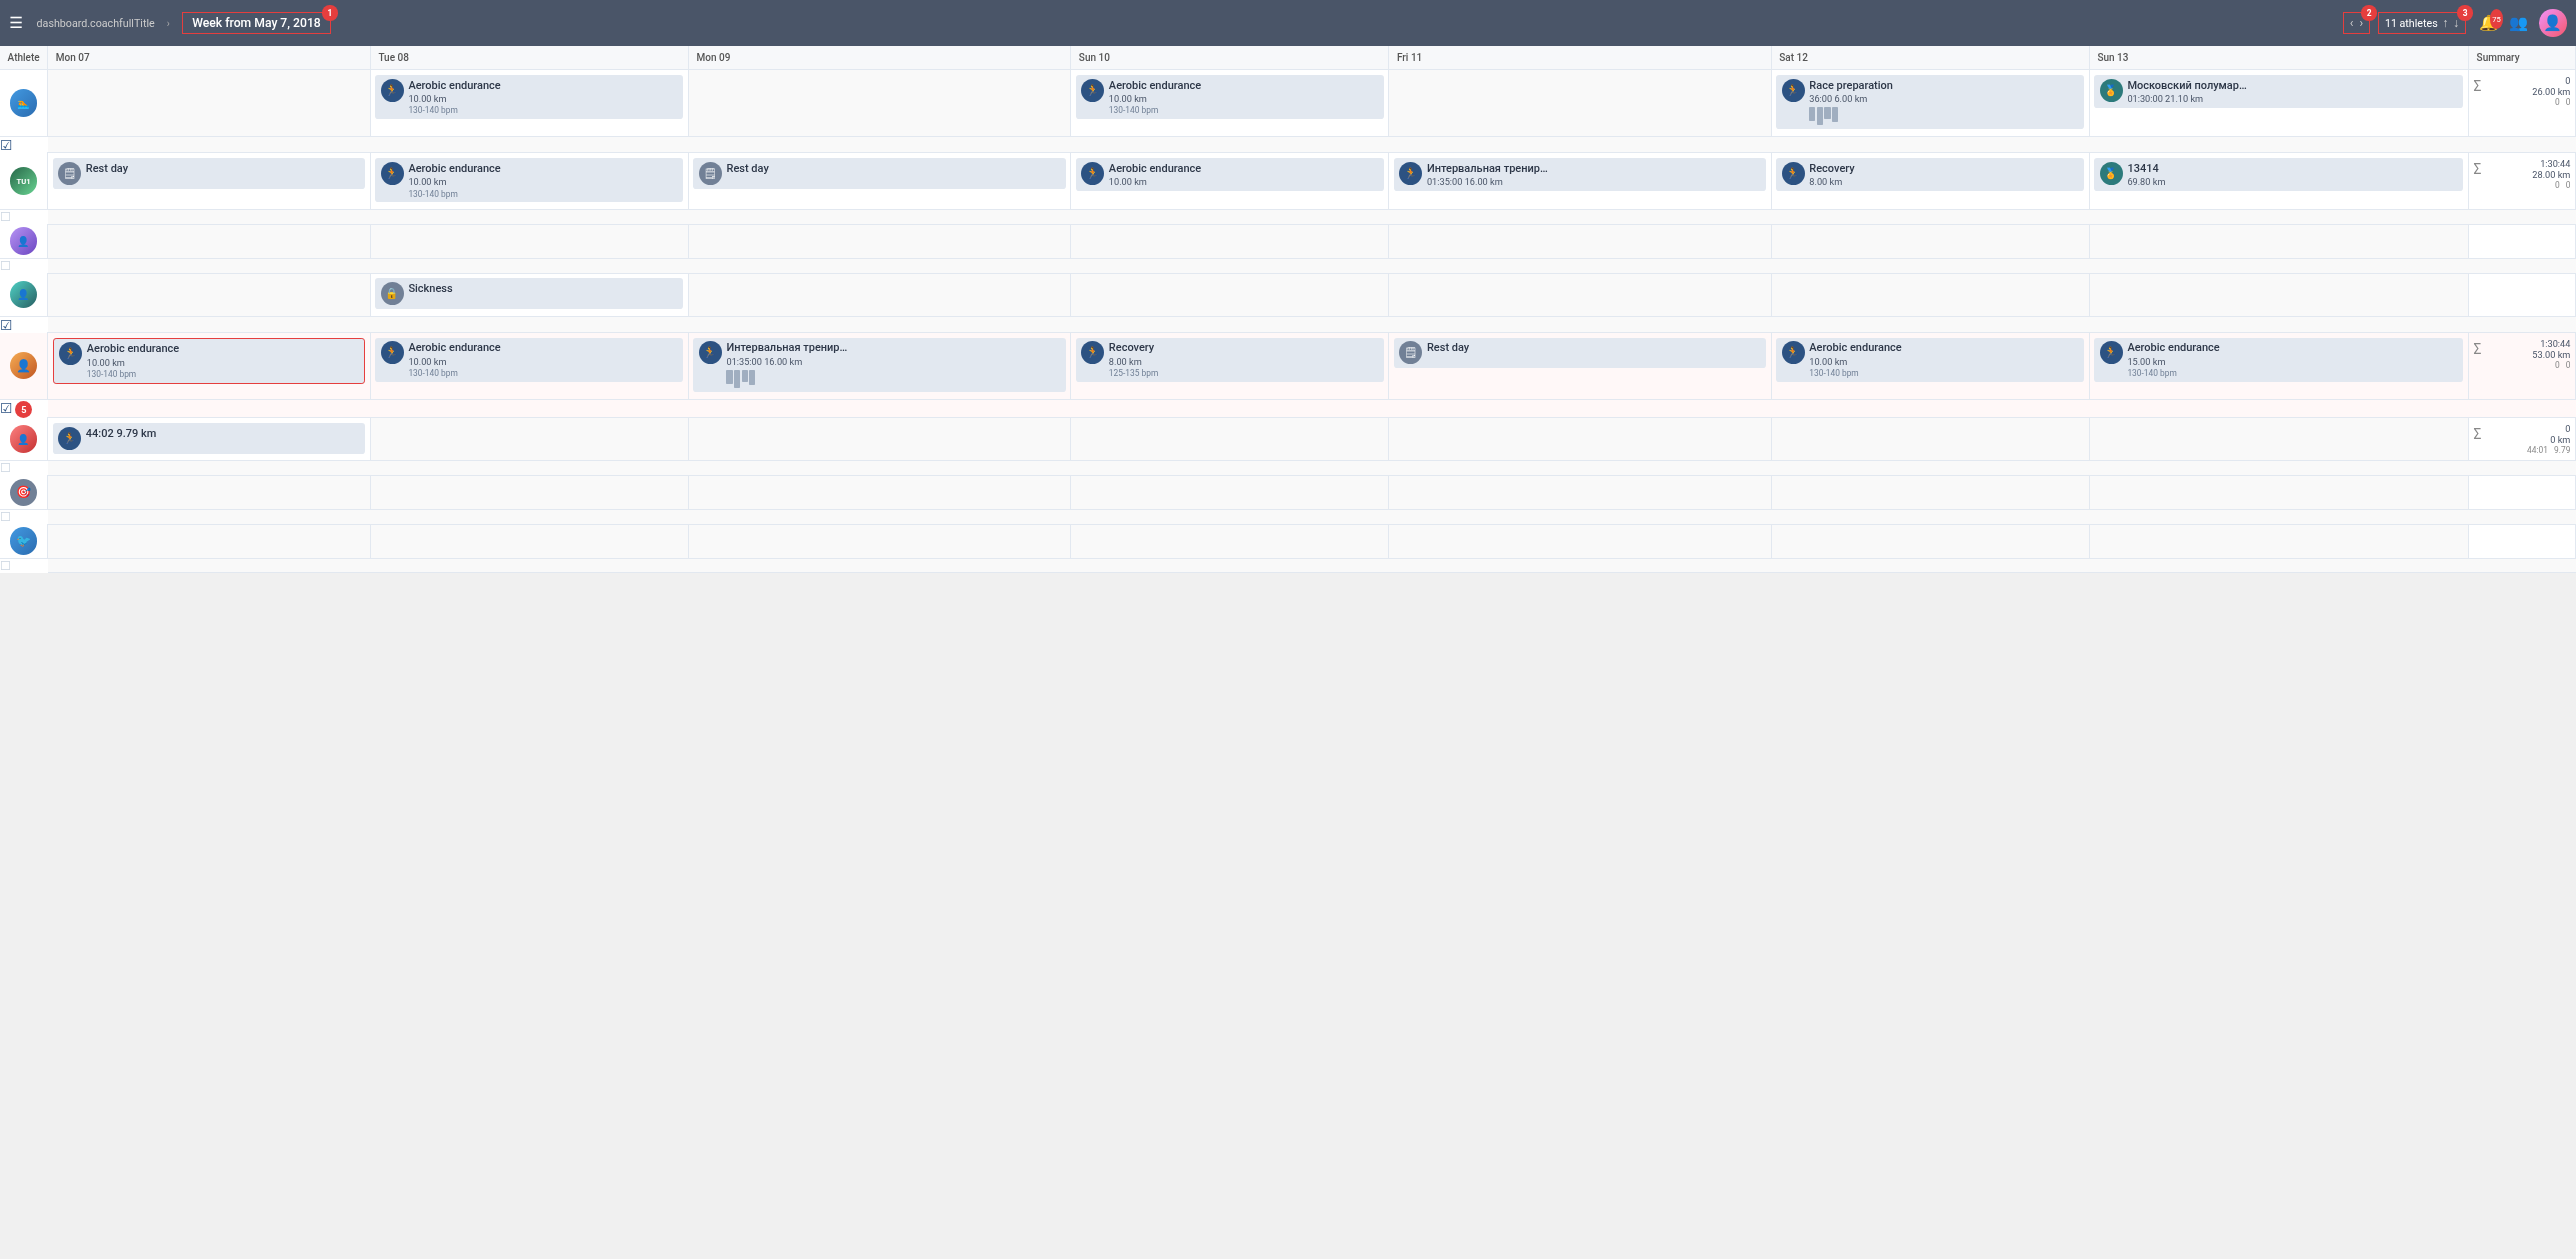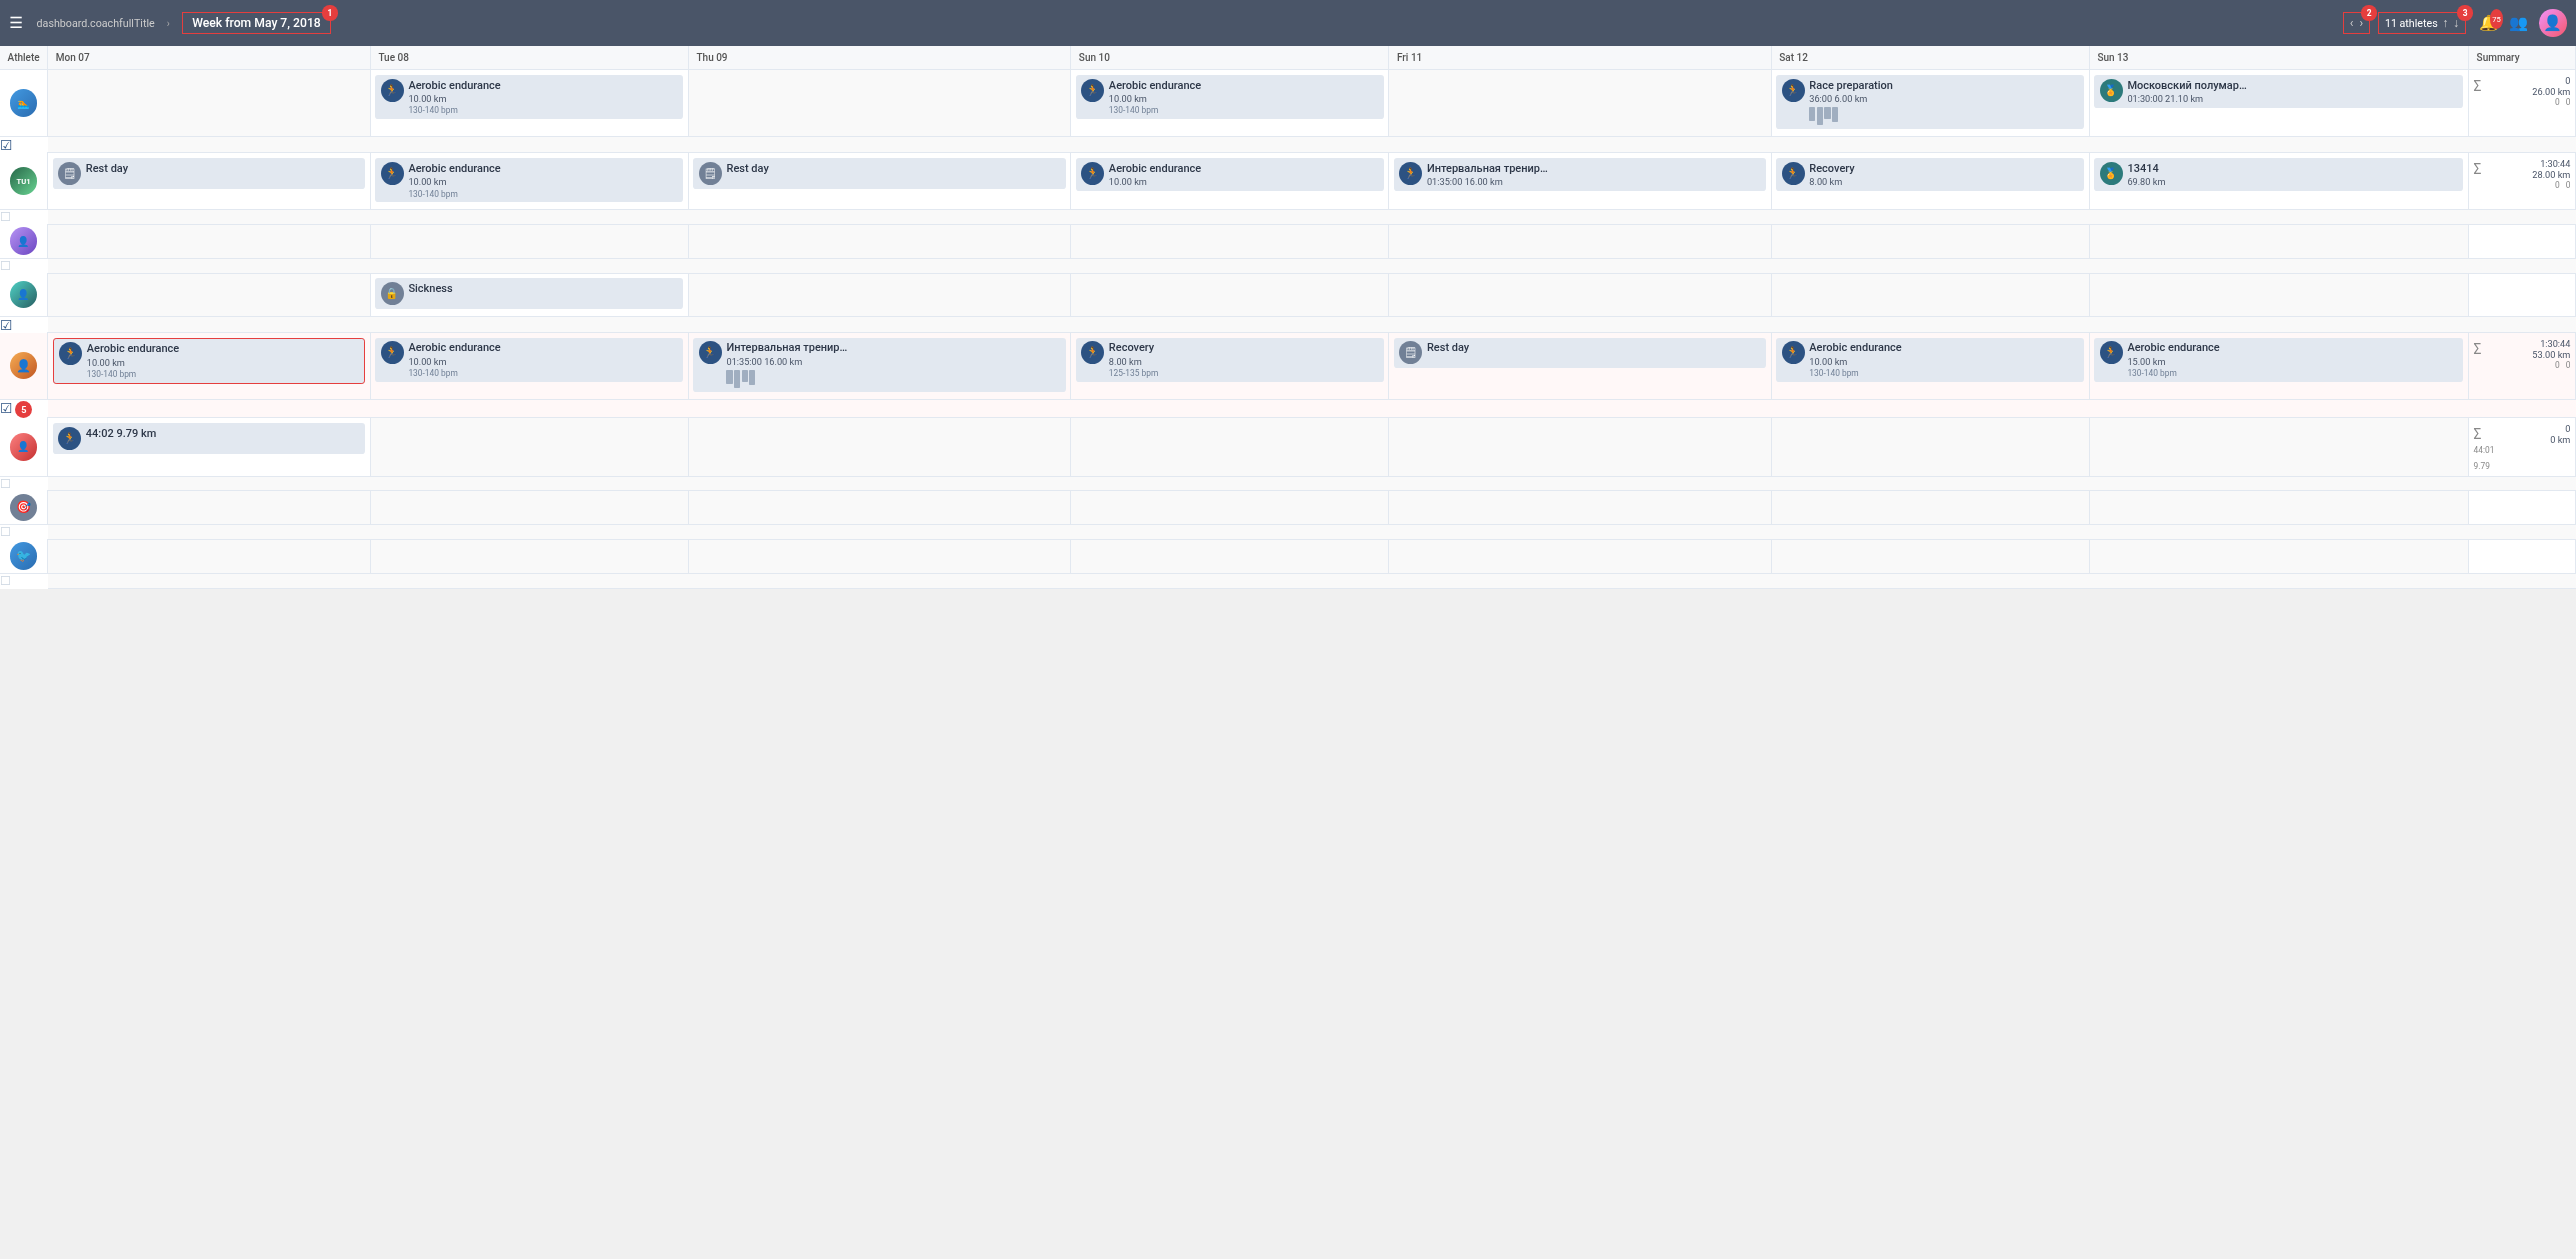--- a/index.html
+++ b/index.html
@@ -304,21 +304,21 @@
   </div>
 </div>
 
 <div class="table-wrapper">
   <table class="schedule-table">
     <thead>
       <tr>
         <th>Athlete</th>
         <th>Mon 07</th>
         <th>Tue 08</th>
-        <th>Thu 09</th>
+        <th>Mon 09</th>
         <th>Sun 10</th>
         <th>Fri 11</th>
         <th>Sat 12</th>
         <th>Sun 13</th>
         <th class="col-summary">Summary</th>
       </tr>
     </thead>
     <tbody id="table-body">
     <tr class="athlete-row">
     <td class="athlete-cell">
@@ -670,21 +670,21 @@
           <td style="background:#f9f9f9;"></td>
           <td style="background:#f9f9f9;"></td>
     <td class="summary-cell col-summary">
     <div style="display:flex;align-items:center;justify-content:space-between;">
       <span style="font-size:13.8px;color:#888;">Σ</span>
       <div style="text-align:right;">
         <div>0</div>
         <div>0 km</div>
       </div>
     </div>
-    <div style="display:flex;justify-content:flex-end;gap:6.1px;font-size:8.4px;color:#888;flex-direction:column;">
+    <div style="display:flex;justify-content:flex-end;gap:6.1px;font-size:8.4px;color:#888;">
       <span>44:01</span>
       <span>9.79</span>
     </div>
   </td>
   </tr>
         <tr>
     <td class="check-cell" colspan="1">
       <span class="uncheck-icon">☐</span>
     </td>
     <td colspan="8" style="border-bottom:0.8px solid #e2e8f0;background:#f9f9f9;height:6.1px;"></td>

